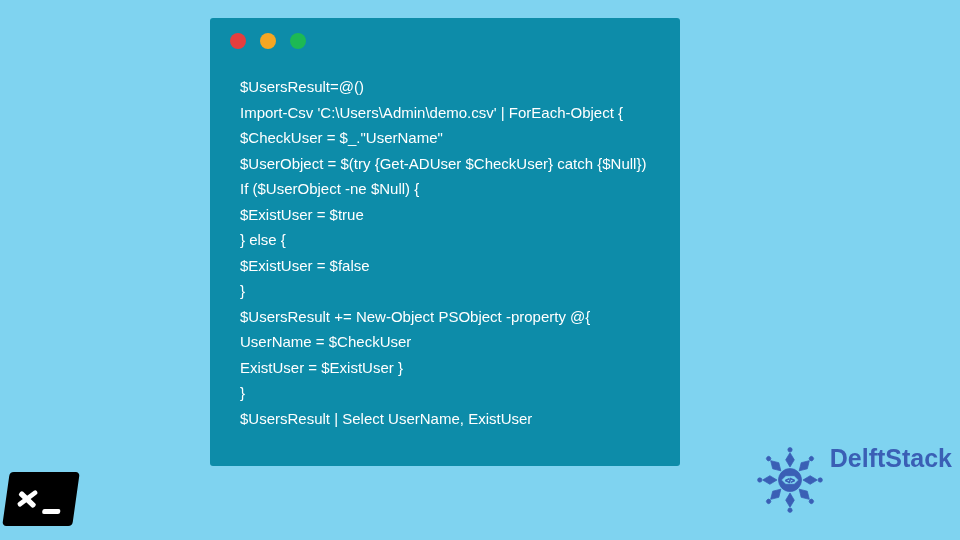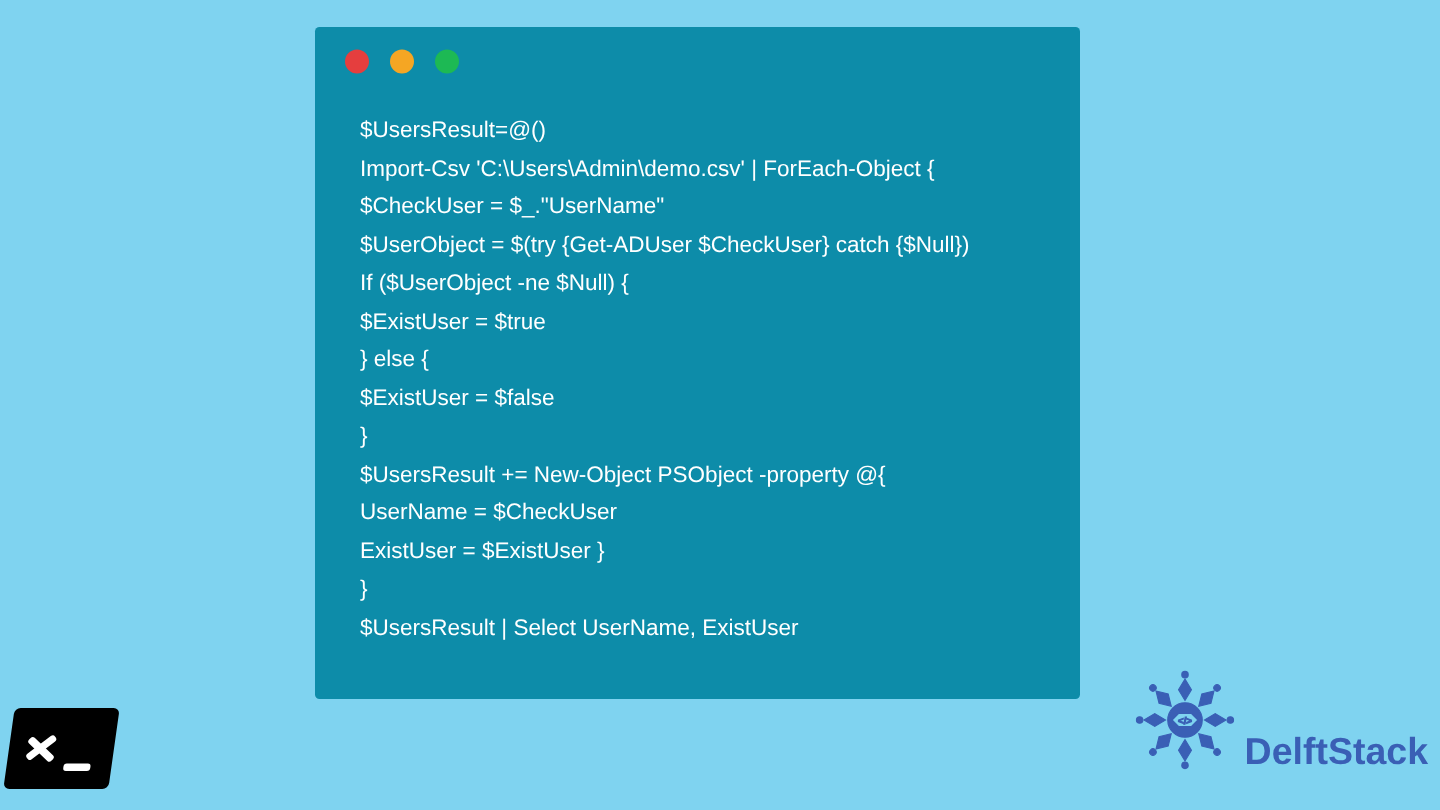--- a/index.html
+++ b/index.html
@@ -8,21 +8,21 @@
       height: 540px;
       background: #7fd3f0;
       font-family: -apple-system, BlinkMacSystemFont, "Segoe UI", Arial, sans-serif;
       position: relative;
       overflow: hidden;
     }
     .code-window {
       position: absolute;
       top: 18px;
       left: 210px;
-      width: 510px;
+      width: 470px;
       height: 448px;
       background: #0d8ca9;
       border-radius: 3px;
     }
     .window-dots {
       position: absolute;
       top: 15px;
       left: 20px;
       display: flex;
       gap: 14px;
@@ -91,21 +91,21 @@
       width: 18px;
       height: 5px;
       background: #ffffff;
       border-radius: 2px;
     }
     .delftstack-logo {
       position: absolute;
       bottom: 24px;
       right: 8px;
       display: flex;
-      align-items: flex-end;
+      align-items: flex-start;
       gap: 4px;
     }
     .flower-icon {
       width: 72px;
       height: 72px;
       position: relative;
     }
     .flower-icon svg {
       width: 100%;
       height: 100%;

